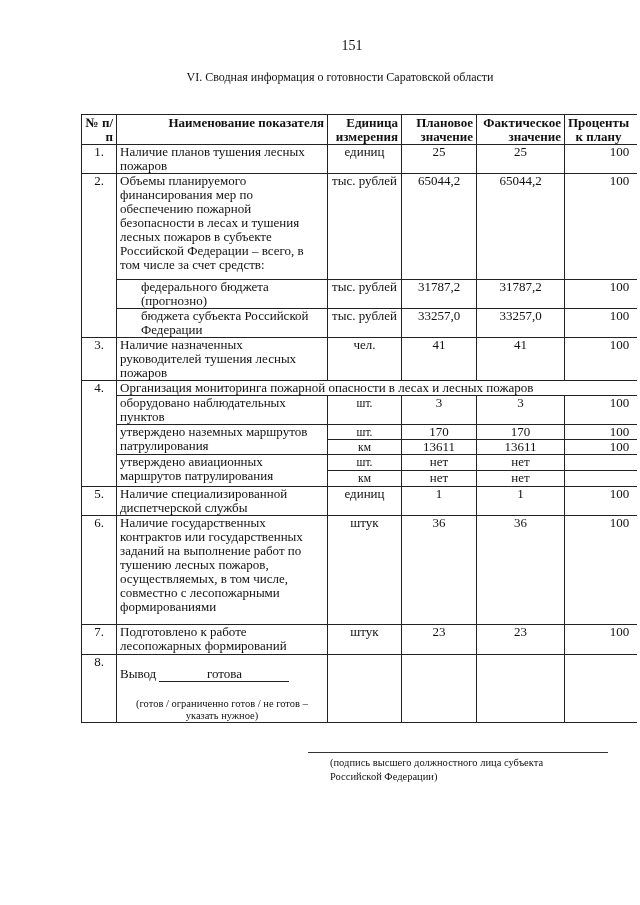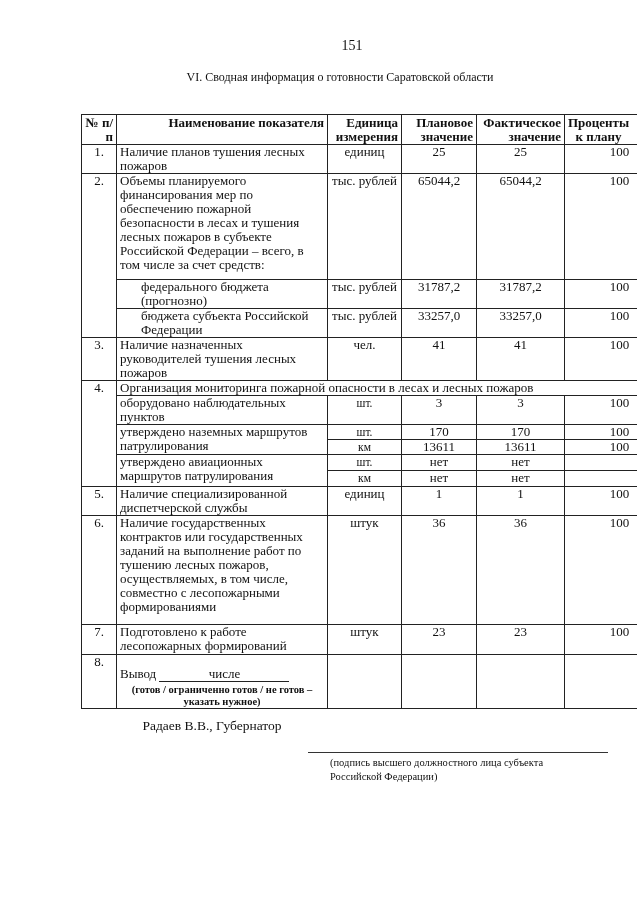--- a/index.html
+++ b/index.html
@@ -16,21 +16,21 @@
   .c-name { width: 183px; text-align: left; }
   .c-unit { width: 67px; text-align: center; }
   .c-plan { width: 68px; text-align: center; }
   .c-fact { width: 81px; text-align: center; }
   .c-pct { width: 61px; text-align: right; padding-right: 8px !important; }
   .indent { padding-left: 24px !important; }
   .small { font-size: 11.5px; }
   .noright { border-right: none !important; }
   .vyvod { font-size: 13px; padding-top: 12px; }
   .vyvod .line { display: inline-block; width: 130px; border-bottom: 1px solid #222; text-align: center; }
-  .vyvod-note { font-size: 10.5px; text-align: center; line-height: 12px; margin-top: 2px; font-weight: bold; }
+  .vyvod-note { font-size: 10.5px; text-align: center; line-height: 12px; margin-top: 16px; }
   .sig-left { position: absolute; top: 718px; left: 112px; width: 200px; text-align: center; font-size: 13.5px; line-height: 16px; }
   .sig-left .note { font-size: 10.5px; line-height: 14px; }
   .sig-line { position: absolute; top: 752px; left: 308px; width: 300px; border-top: 1px solid #333; }
   .sig-right { position: absolute; top: 756px; left: 330px; width: 250px; font-size: 10.5px; line-height: 14px; }
 </style>
 </head>
 <body>
 
 <div class="page-num">151</div>
 <div class="title">
@@ -152,29 +152,28 @@
     <td class="c-plan">23</td>
     <td class="c-fact">23</td>
     <td class="c-pct noright">100</td>
   </tr>
 
   <tr style="height:52px">
     <td class="c-num">8.</td>
     <td class="c-name">
       <div class="vyvod">
         <span>Вывод</span>
-        <span class="line">числе</span>
+        <span class="line">готова</span>
       </div>
       <div class="vyvod-note">(готов / ограниченно готов / не готов – указать нужное)</div>
     </td>
     <td class="c-unit"></td>
     <td class="c-plan"></td>
     <td class="c-fact"></td>
     <td class="c-pct noright"></td>
   </tr>
 </tbody>
   </table>
 
 <div class="sig-left">
-  <div>Радаев В.В., Губернатор</div>
 </div>
 <div class="sig-line"></div>
 <div class="sig-right">(подпись высшего должностного лица субъекта Российской Федерации)</div>
 
 </body></html>

